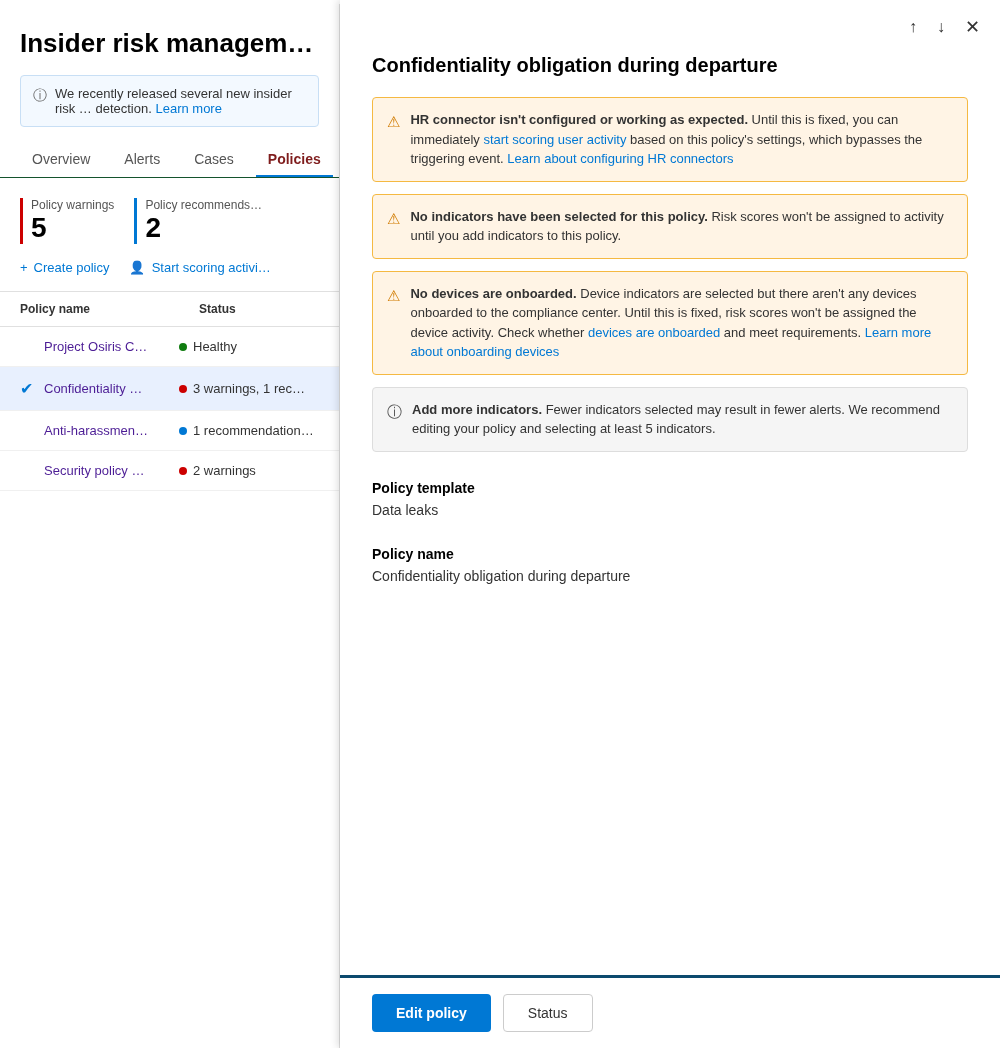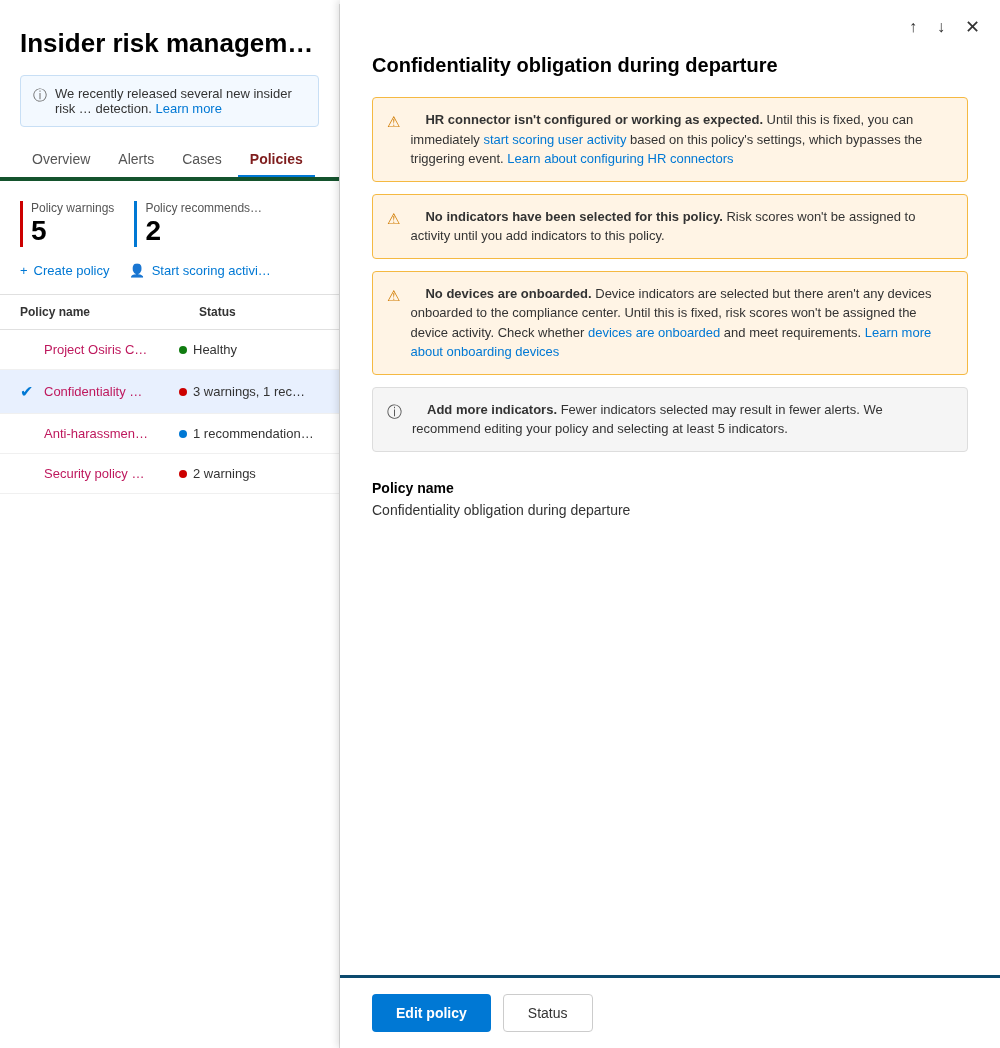--- a/index.html
+++ b/index.html
@@ -33,23 +33,23 @@
       align-items: flex-start;
       gap: 8px;
       font-size: 13px;
       color: #333;
     }
     .banner-icon { color: #666; font-size: 14px; flex-shrink: 0; margin-top: 1px; }
     .banner a { color: #0078d4; text-decoration: none; }
 
     .nav-tabs {
       display: flex;
-      border-bottom: 4px solid #14532d;
+      border-bottom: 1px solid #14532d;
       padding: 0 20px;
-      gap: 4px;
+      gap: 10px;
     }
     .nav-tab {
       padding: 8px 12px;
       font-size: 14px;
       color: #555;
       cursor: pointer;
       border-bottom: 2px solid transparent;
       white-space: nowrap;
     }
     .nav-tab.active {
@@ -105,21 +105,21 @@
     .table-row {
       display: flex;
       align-items: center;
       padding: 12px 20px;
       border-bottom: 1px solid #f0f0f0;
       cursor: pointer;
     }
     .table-row.selected { background: #e8f0fe; }
 
     .row-check { width: 24px; flex-shrink: 0; }
-    .row-name { flex: 1; font-size: 13px; font-weight: 500; color: #be185d; white-space: nowrap; overflow: hidden; text-overflow: ellipsis; max-width: 140px; }
+    .row-name { flex: 1; font-size: 13px; font-weight: 500; color: #4c1d95; white-space: nowrap; overflow: hidden; text-overflow: ellipsis; max-width: 140px; }
     .row-status { width: 140px; display: flex; align-items: center; gap: 6px; font-size: 13px; }
     .dot { width: 8px; height: 8px; border-radius: 50%; flex-shrink: 0; }
     .dot-green { background: #107c10; }
     .dot-red { background: #c00; }
     .dot-blue { background: #0078d4; }
 
     
     .right-panel {
       position: absolute;
       left: 340px; top: 0;
@@ -168,21 +168,21 @@
       display: flex;
       gap: 10px;
       align-items: flex-start;
     }
     .alert-box.warning { background: #fff4e5; border: 1px solid #f5b942; }
     .alert-box.info { background: #f5f5f5; border: 1px solid #ddd; }
     .alert-icon { font-size: 15px; flex-shrink: 0; margin-top: 1px; }
     .alert-icon.warn { color: #d17b00; }
     .alert-icon.inf { color: #555; }
     .alert-text a { color: #0078d4; text-decoration: none; }
-    .alert-text strong { font-weight: 600; margin-left: 15px; }
+    .alert-text strong { font-weight: 600; }
 
     .section {
       margin-top: 28px;
     }
     .section-label {
       font-size: 14px;
       font-weight: 600;
       color: #000;
       margin-bottom: 6px;
     }
@@ -342,20 +342,24 @@
     </div>
 
     <div class="alert-box info">
       <span class="alert-icon inf">ⓘ</span>
       <div class="alert-text">
         <strong>Add more indicators.</strong>
         <span> Fewer indicators selected may result in fewer alerts. We recommend editing your policy and selecting at least 5 indicators.</span>
       </div>
     </div>
 
+    <div class="section">
+      <div class="section-label">Policy template</div>
+      <div class="section-value">Data leaks</div>
+    </div>
 
     <div class="section">
       <div class="section-label">Policy name</div>
       <div class="section-value">Confidentiality obligation during departure</div>
     </div>
   </div>
 
   <div class="drawer-footer">
     <button class="btn-primary">Edit policy</button>
     <button class="btn-secondary">Status</button>

